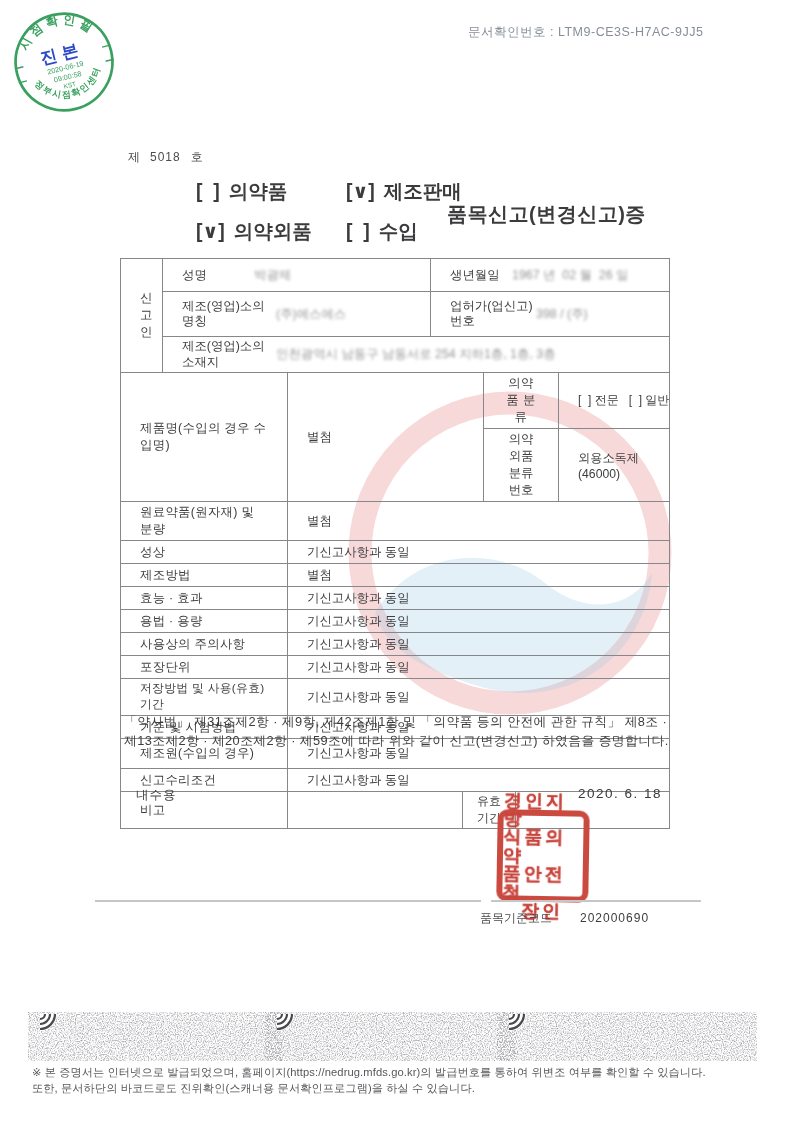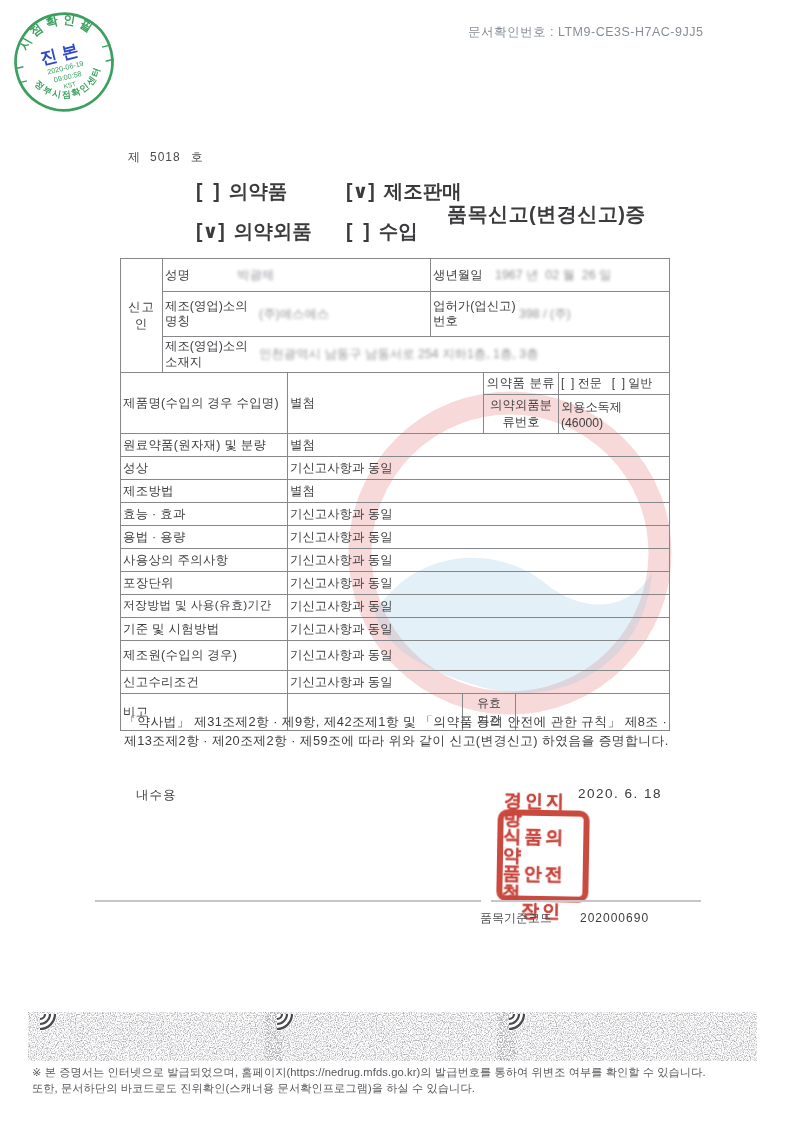--- a/index.html
+++ b/index.html
@@ -24,21 +24,21 @@
   .title-checks{left:196px;top:178px;display:grid;grid-template-columns:150px 175px;row-gap:13px;
                 font-size:19.5px;font-weight:bold;color:#3b3b3d;}
   .title-checks .ck{display:flex;gap:9px;align-items:center;}
   .cert-title{left:447px;top:201px;font-size:20px;font-weight:bold;color:#3b3b3d;letter-spacing:0.5px;}
 
   
   .watermark{left:300px;top:368px;width:420px;height:400px;pointer-events:none;}
 
   
   table.main{position:absolute;left:120px;top:258px;width:549px;border-collapse:collapse;table-layout:fixed;}
-  table.main td{border:1px solid #85878a;padding:2px 2px;font-size:12.4px;color:#3e3e40;
+  table.main td{border:1px solid #85878a;padding:2px 19px;font-size:12.4px;color:#3e3e40;
                 vertical-align:middle;overflow:hidden;}
   .h33{height:33px}.h45{height:45px}.h35{height:35px}.h22{height:22px}.h23{height:23px}.h30{height:30px}.h26{height:26px}
   td.applicant{text-align:center;letter-spacing:1px;padding:2px 2px;}
   .lv{display:flex;align-items:center;}
   .lv .lab{flex:0 0 72px;}
   .lv .lab-w{flex:0 0 94px;line-height:1.25;}
   .lv .lab-r{flex:0 0 62px;}
   .lv .lab-rw{flex:0 0 86px;line-height:1.25;}
   .redacted{color:#94949a;filter:blur(1.5px);}
   td.cl{letter-spacing:0.3px;}

